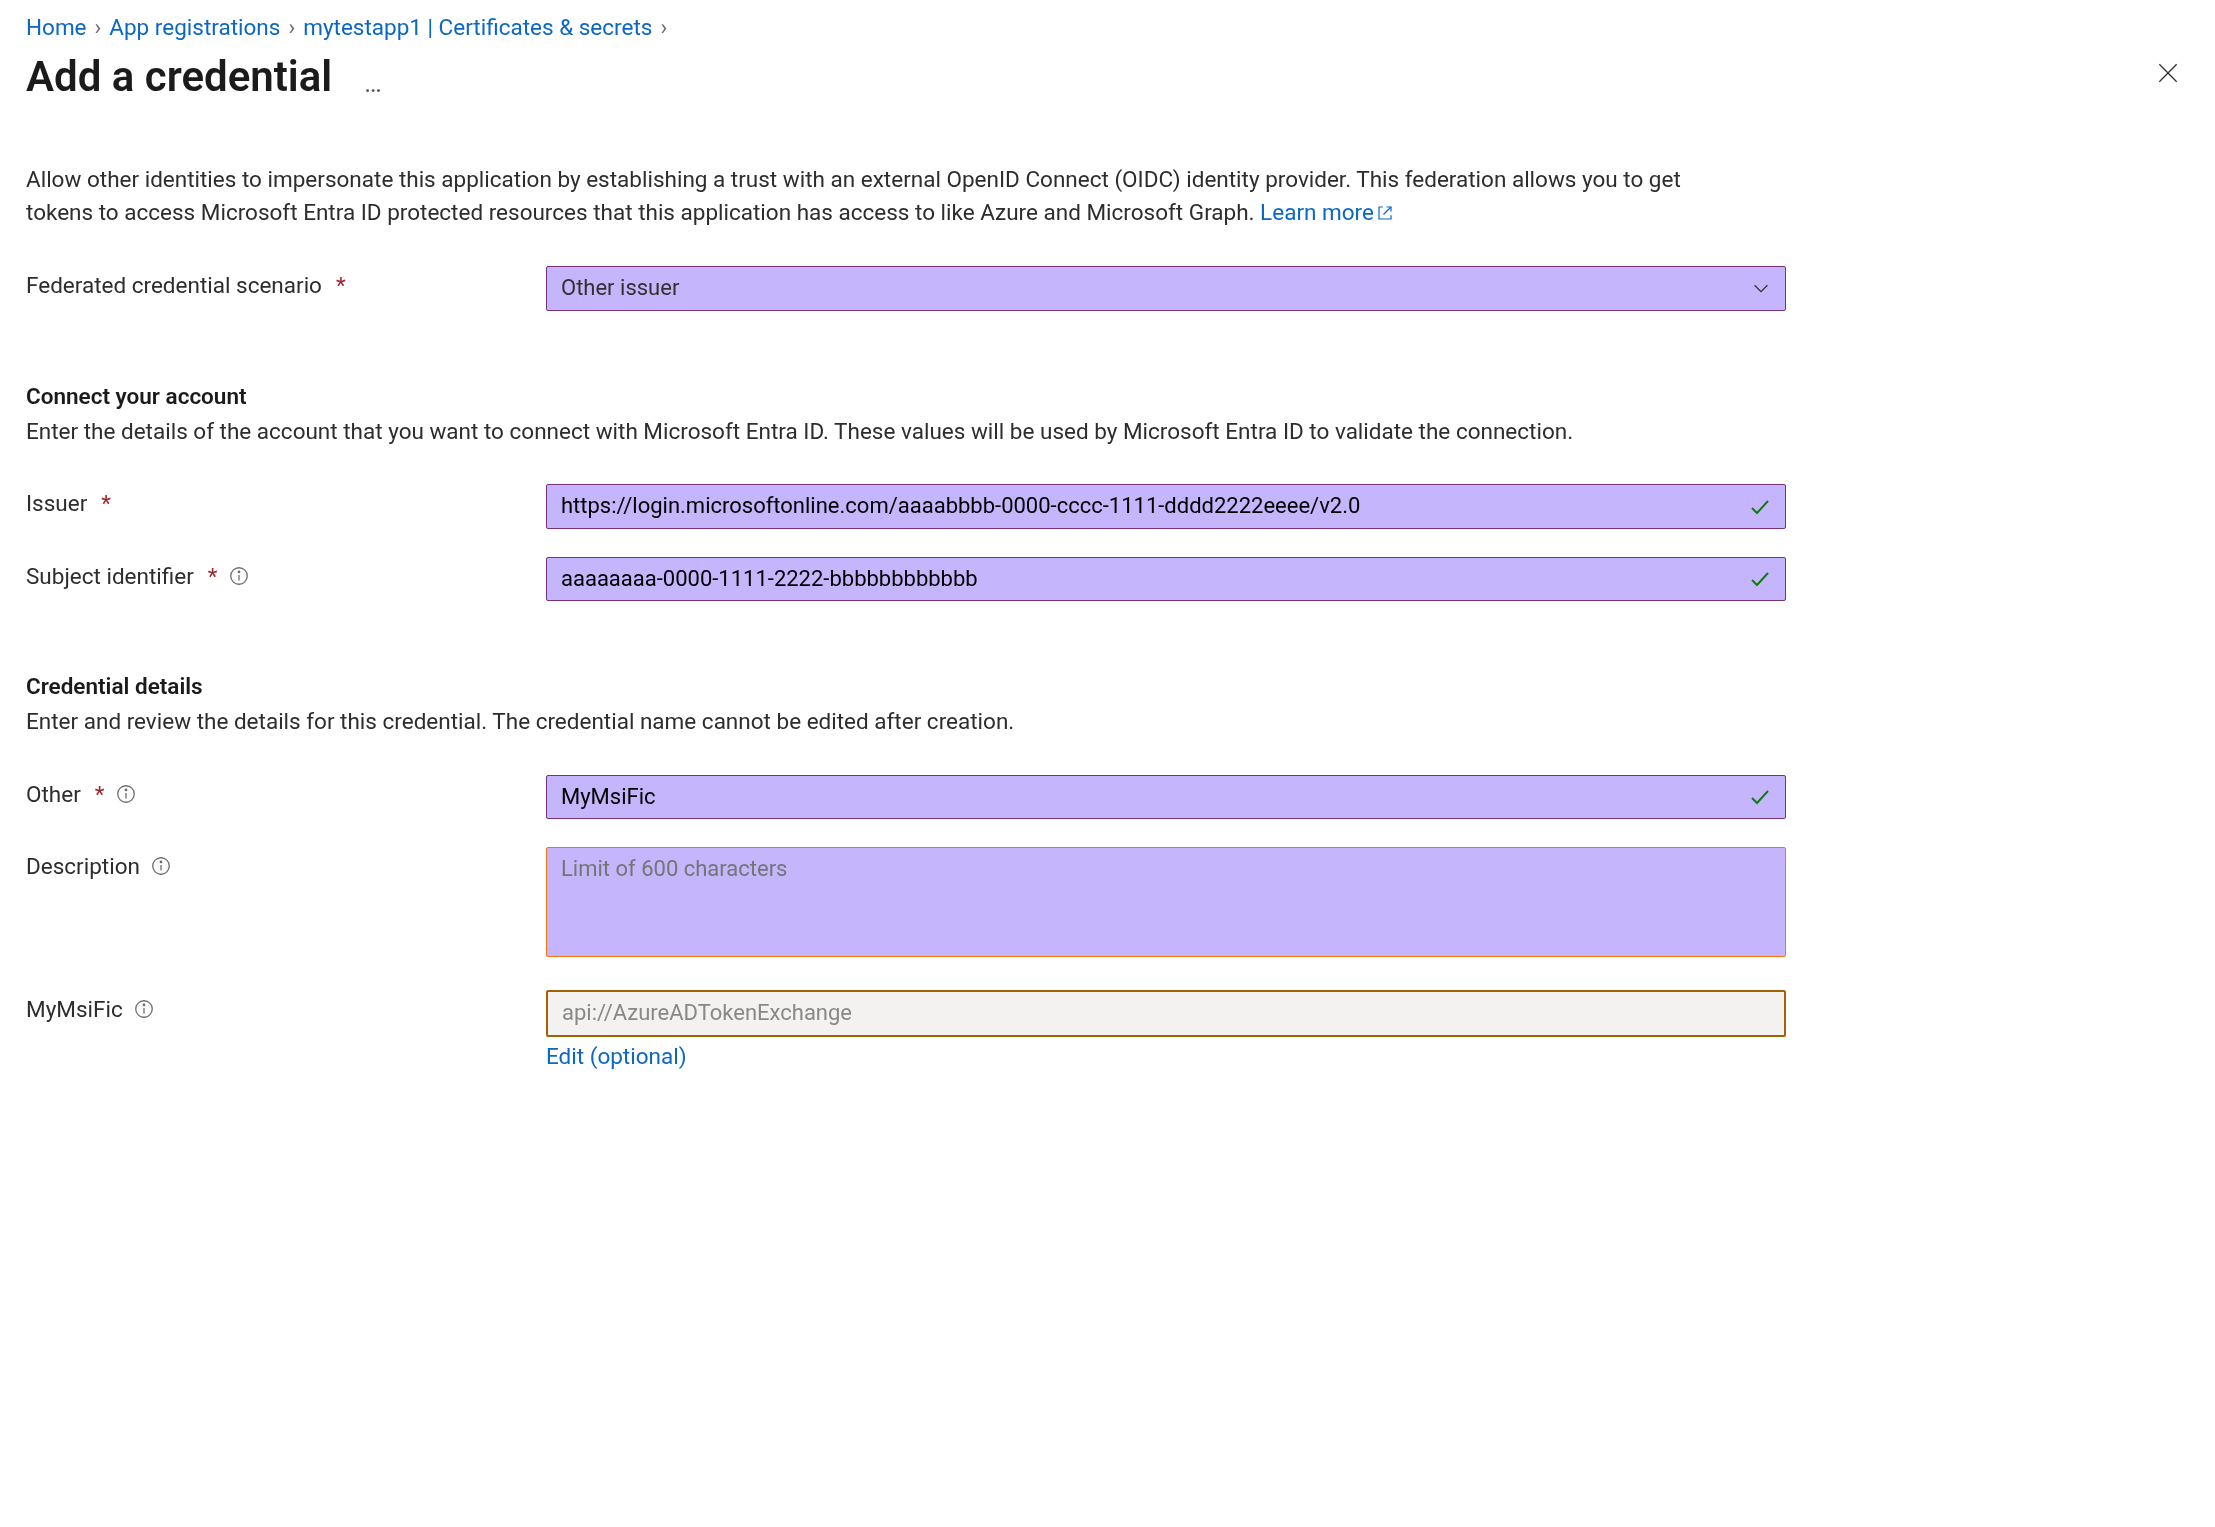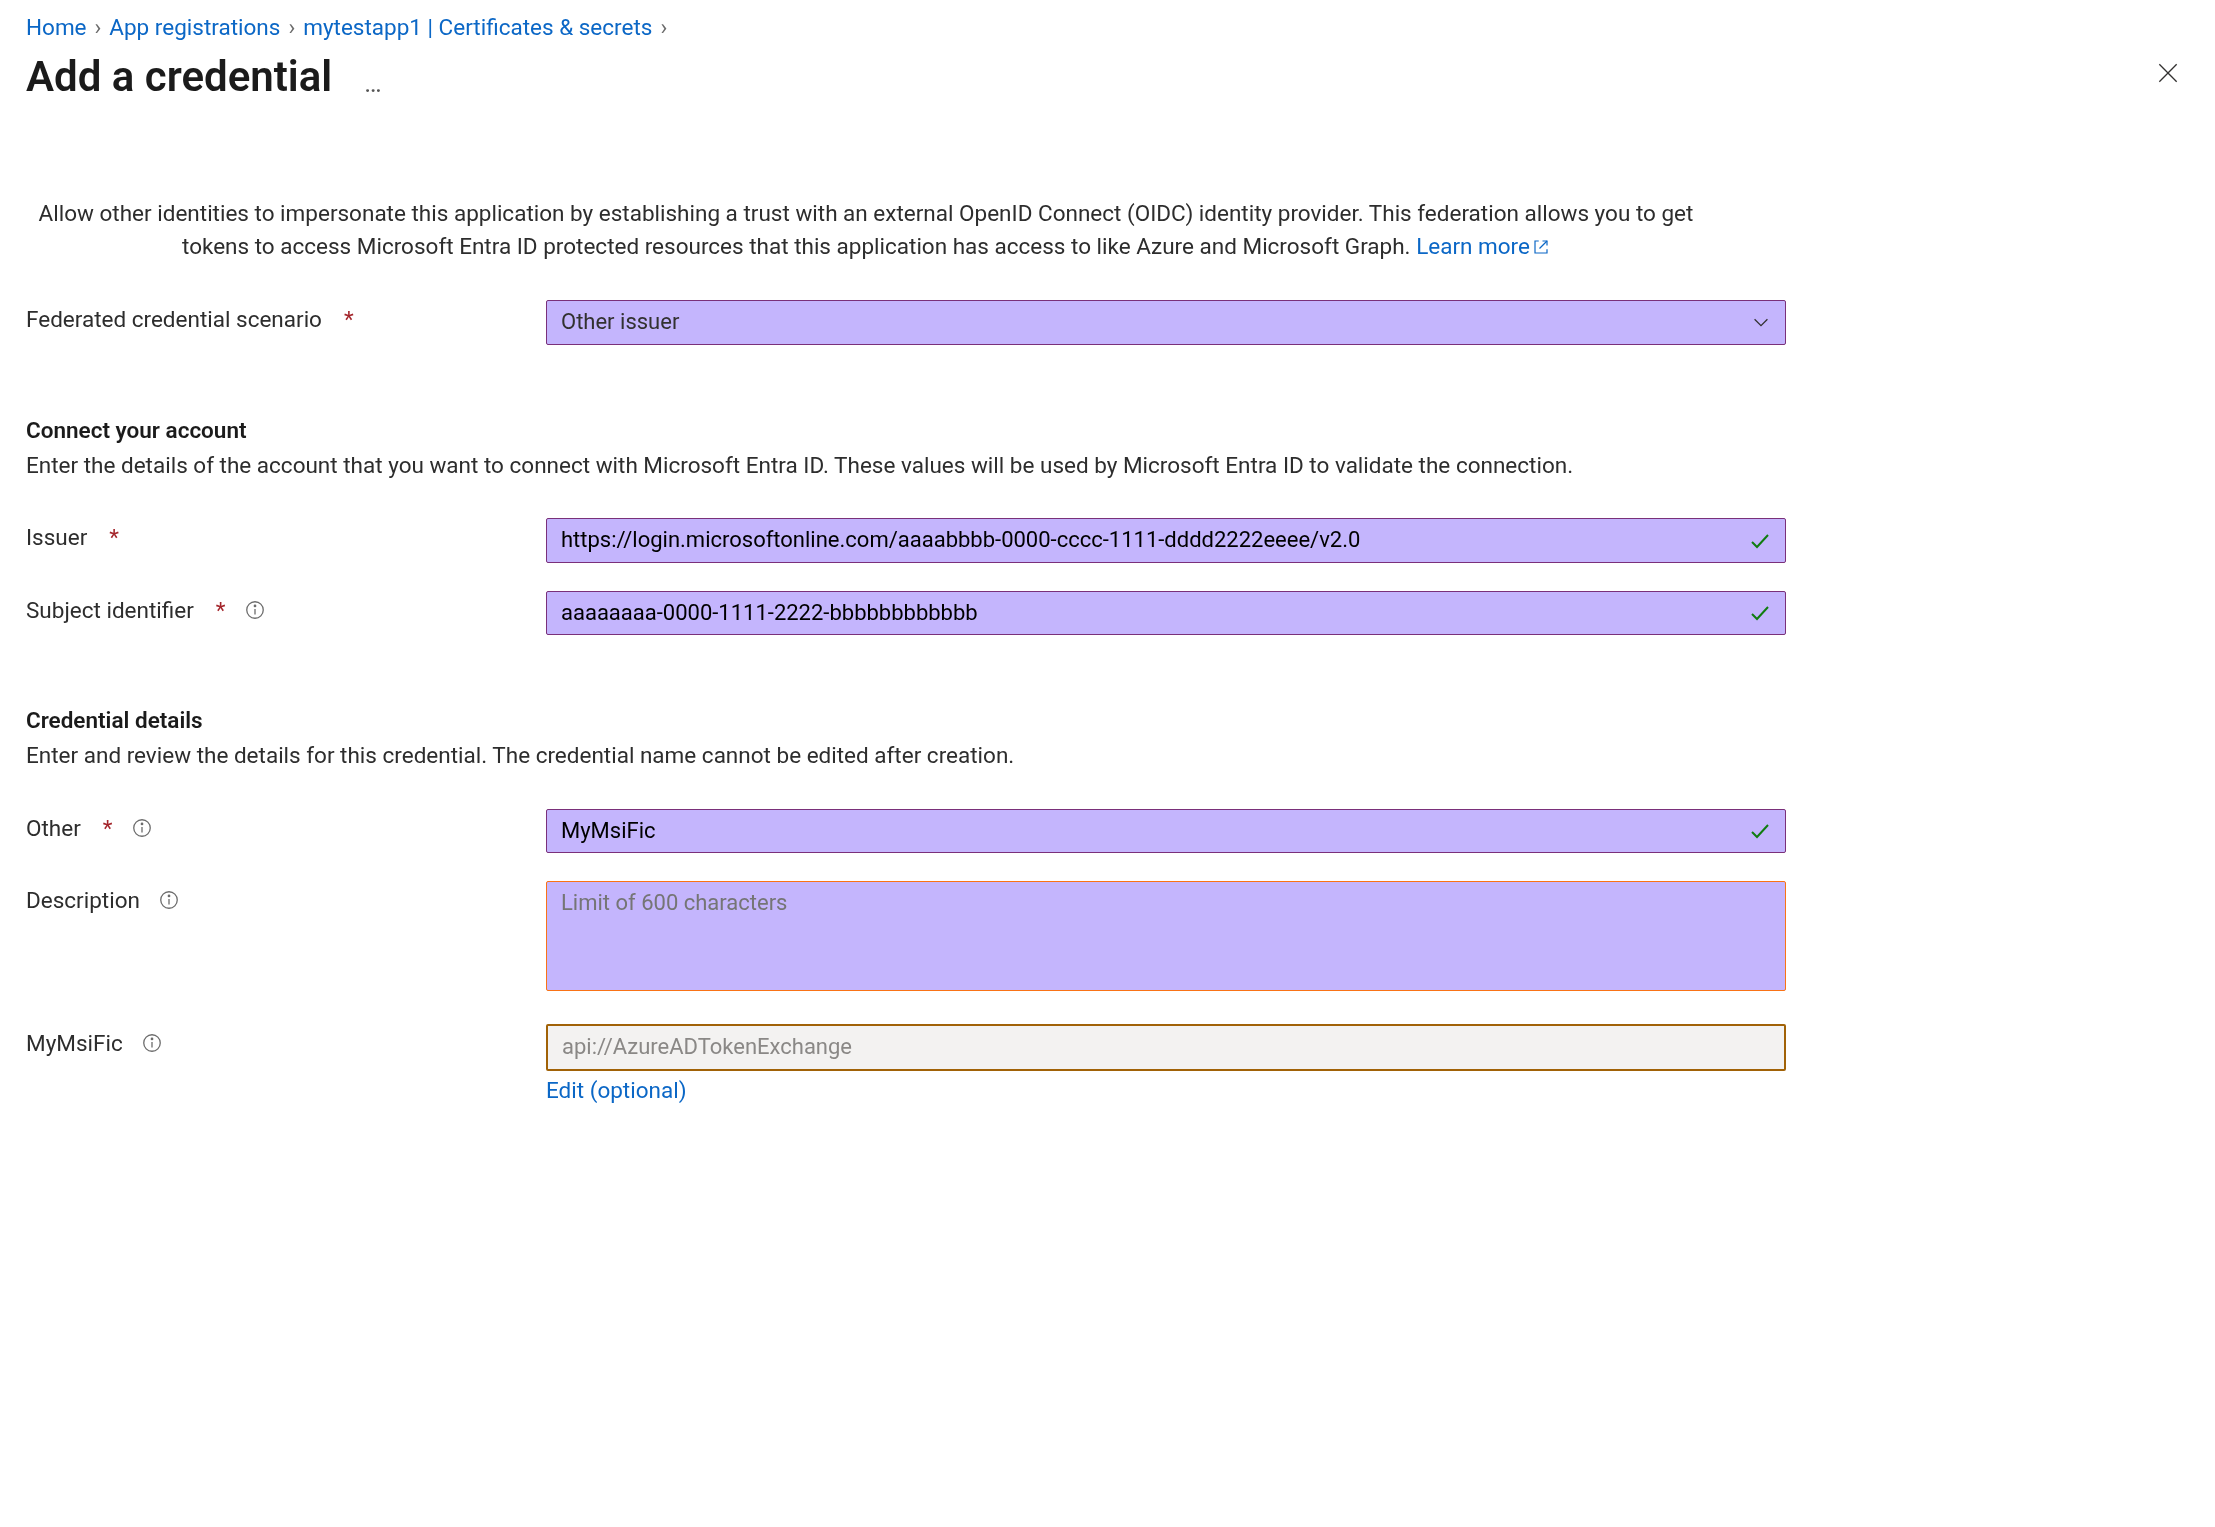--- a/index.html
+++ b/index.html
@@ -19,29 +19,29 @@
 
   
   .title-row { display: flex; align-items: flex-start; justify-content: space-between; margin-top: 12px; }
   .title-left { display: flex; align-items: center; gap: 32px; }
   h1 { font-size: 42px; font-weight: 600; margin: 0; color: #1b1b1b; }
   .ellipsis-btn { color: #555; font-size: 26px; cursor: pointer; letter-spacing: 2px; position: relative; top: 6px; }
   .close-btn { cursor: pointer; padding: 8px; }
   .close-btn svg { width: 26px; height: 26px; display: block; }
 
   
-  .intro { margin-top: 96px; max-width: 1680px; line-height: 1.45; color: #2d2d2d; text-align: center; }
+  .intro { margin-top: 62px; max-width: 1680px; line-height: 1.45; color: #2d2d2d; }
   .intro a.learn { color: #0b67c6; text-decoration: none; }
   .ext-icon { display: inline-block; vertical-align: -2px; margin-left: 2px; }
   .ext-icon svg { width: 18px; height: 18px; display: inline; }
 
   
   .form-row { display: flex; align-items: flex-start; margin-top: 28px; }
   .form-row.wide-gap { margin-top: 36px; }
-  .label-col { width: 520px; flex: 0 0 520px; display: flex; align-items: center; gap: 18px; color: #2d2d2d; padding-top: 6px; }
+  .label-col { width: 520px; flex: 0 0 520px; display: flex; align-items: center; gap: 10px; color: #2d2d2d; padding-top: 6px; }
   .label-col .req { color: #a4262c; margin-left: 4px; }
   .field-col { flex: 0 0 1240px; }
 
   .info-icon { display: inline-flex; align-items: center; justify-content: center; }
   .info-icon svg { width: 22px; height: 22px; display: block; }
 
   
   .section-h { font-weight: 600; margin-top: 72px; margin-bottom: 6px; color: #1b1b1b; }
   .section-p { margin: 6px 0 10px 0; line-height: 1.5; color: #2d2d2d; max-width: 1680px; }
 

